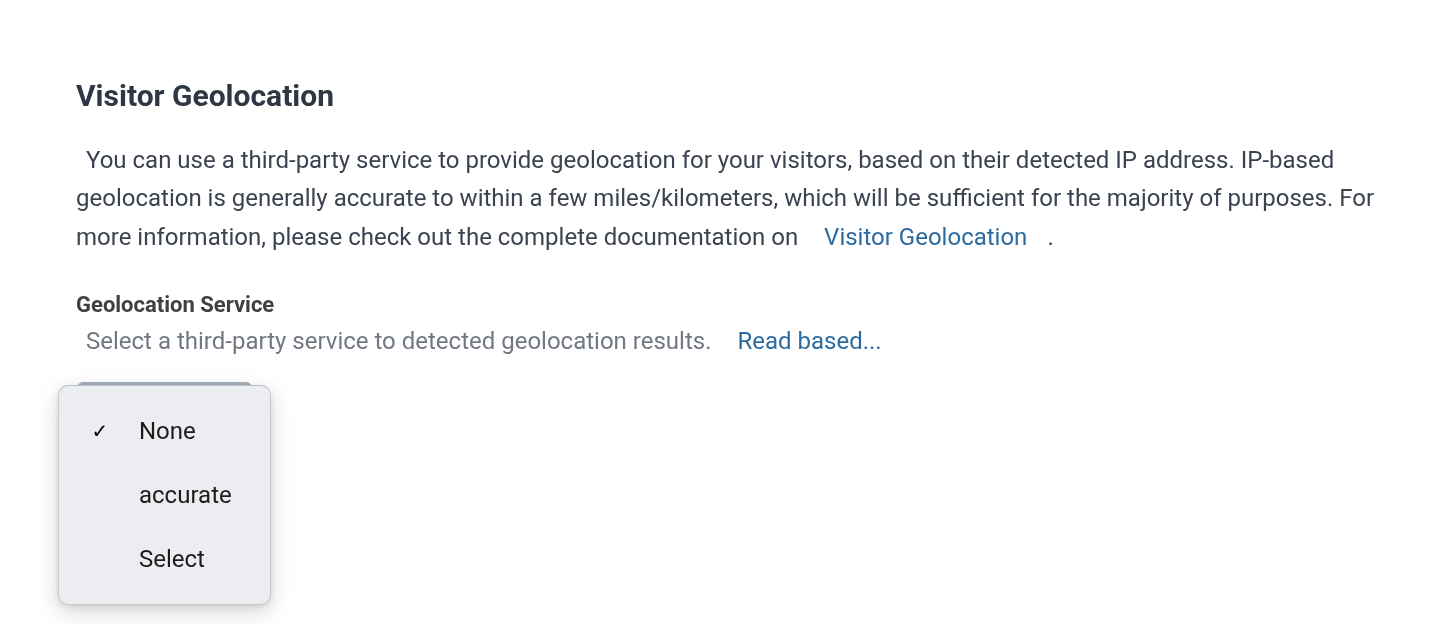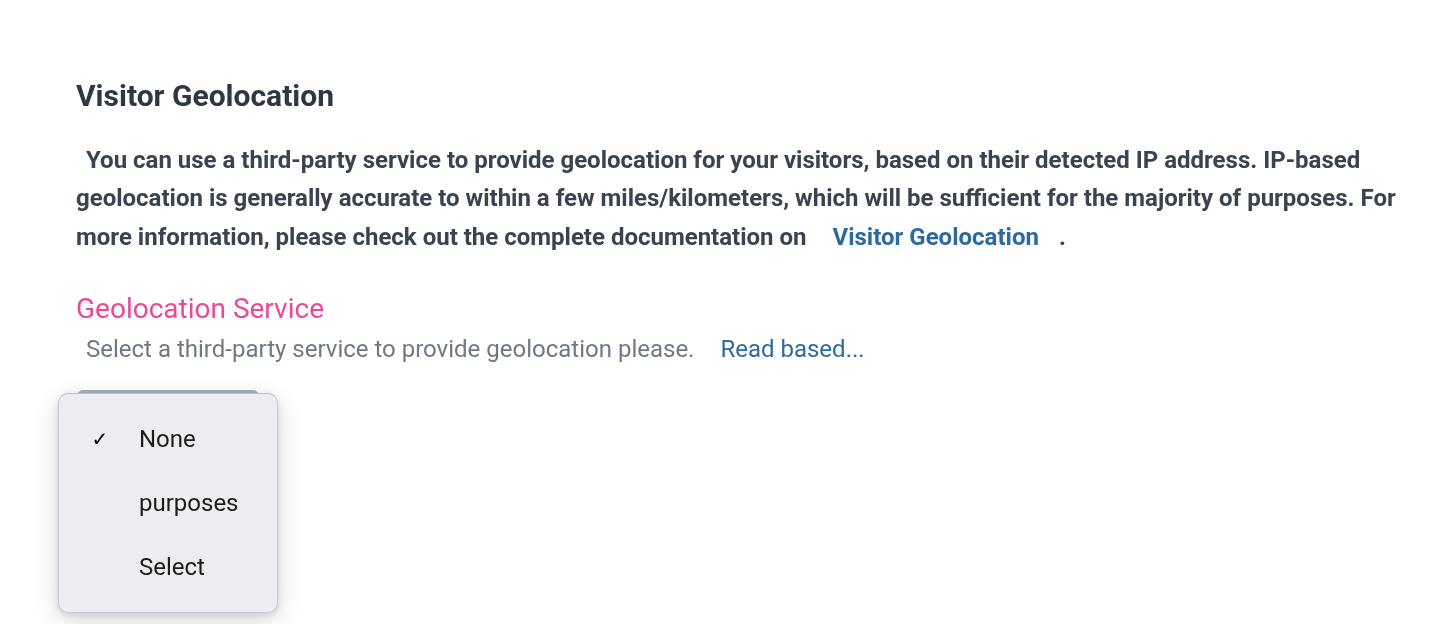--- a/index.html
+++ b/index.html
@@ -20,30 +20,29 @@
       font-weight: 700;
       color: #2e3744;
       margin-bottom: 28px;
     }
     .description {
       font-size: 24px;
       line-height: 1.6;
       color: #3b4350;
       margin-bottom: 36px;
       max-width: 1320px;
-      font-weight: bold;
     }
     .link {
       color: #2c6aa0;
       cursor: pointer;
     }
     .field-label {
-      font-size: 28px;
-      font-weight: 400;
-      color: #ec4899;
+      font-size: 22px;
+      font-weight: 700;
+      color: #404040;
       margin-bottom: 6px;
     }
     .field-help {
       font-size: 24px;
       color: #717883;
       margin-bottom: 10px;
     }
     .dropdown-wrap {
       position: relative;
       display: inline-block;
@@ -95,32 +94,32 @@
 
 <h2 class="section-title">Visitor Geolocation</h2>
 
 <p class="description">
   <span>You can use a third-party service to provide geolocation for your visitors, based on their detected IP address. IP-based geolocation is generally accurate to within a few miles/kilometers, which will be sufficient for the majority of purposes. For more information, please check out the complete documentation on </span><a class="link">Visitor Geolocation</a><span>.</span>
 </p>
 
 <div class="field-label">Geolocation Service</div>
 
 <div class="field-help">
-  <span>Select a third-party service to provide geolocation please. </span><a class="link">Read based...</a>
+  <span>Select a third-party service to detected geolocation results. </span><a class="link">Read based...</a>
 </div>
 
 <div class="dropdown-wrap">
   <div class="dropdown-menu">
     <div class="dropdown-item">
       <span class="check">✓</span>
       <span>None</span>
     </div>
     <div class="dropdown-item">
       <span class="check"></span>
-      <span>purposes</span>
+      <span>accurate</span>
     </div>
     <div class="dropdown-item">
       <span class="check"></span>
       <span>Select</span>
     </div>
   </div>
 </div>
 
 
 

